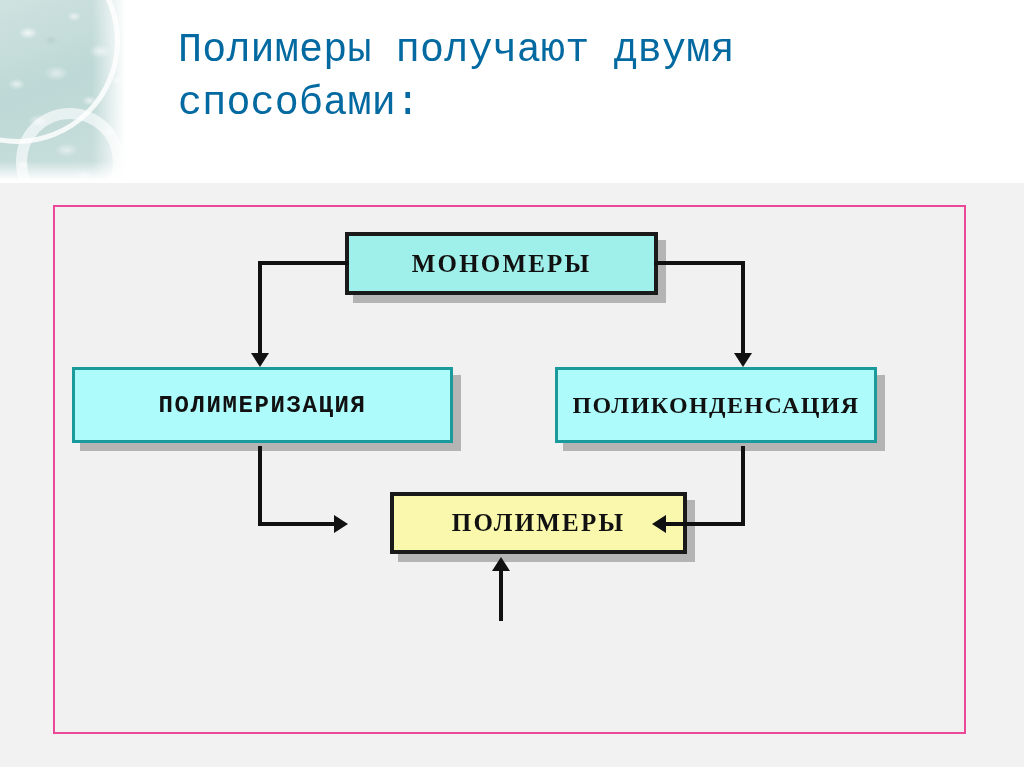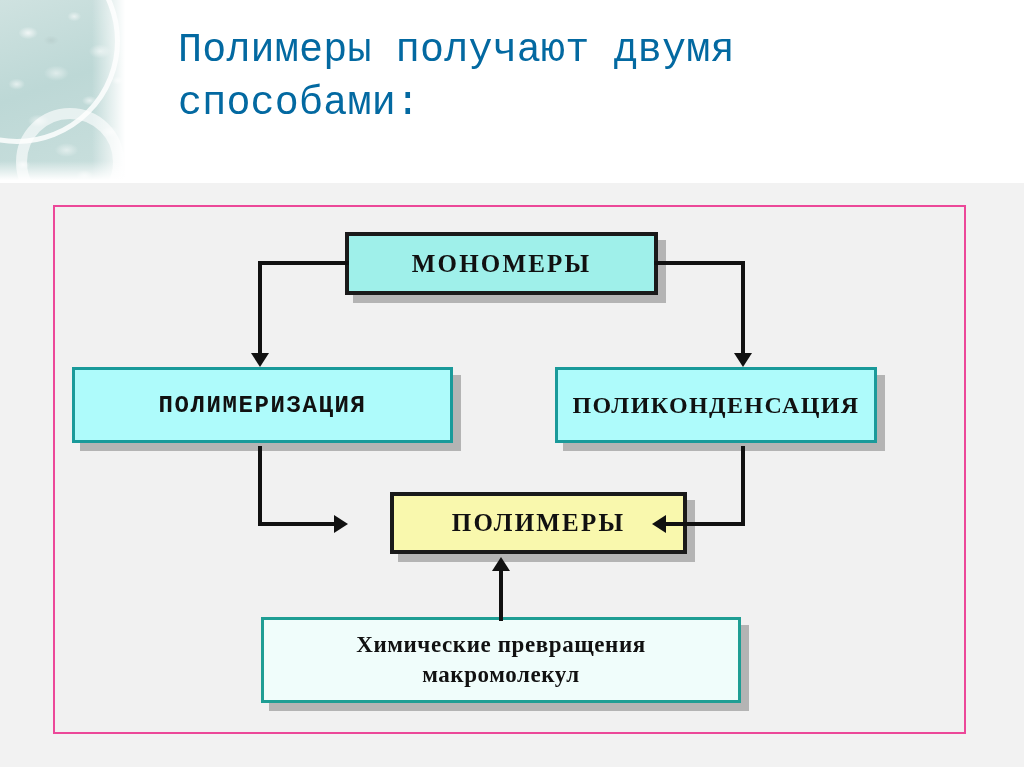--- a/index.html
+++ b/index.html
@@ -301,21 +301,15 @@
       <div class="face"></div>
       <div class="lbl">ПОЛИКОНДЕНСАЦИЯ</div>
     </div>
 
     <div class="node" id="node-polymers">
       <div class="shadow"></div>
       <div class="face"></div>
       <div class="lbl">ПОЛИМЕРЫ</div>
     </div>
 
-    <div class="node" id="node-chemtrans">
-      <div class="shadow"></div>
-      <div class="face"></div>
-      <div class="lbl">Химические превращения
-макромолекул</div>
-    </div>
 
   </div>
 </div>
 
 </body></html>

